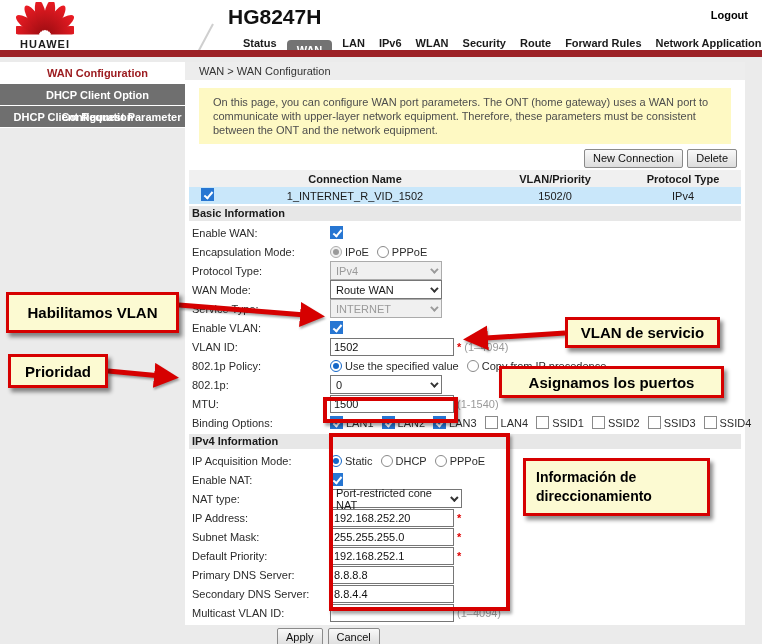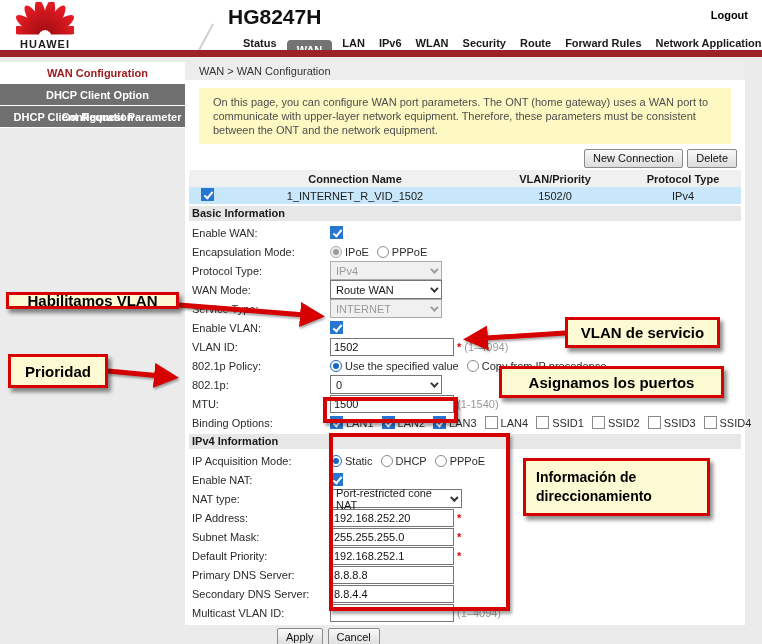--- a/index.html
+++ b/index.html
@@ -343,21 +343,21 @@
     </defs>
     <g stroke="#d60000" stroke-width="5" fill="none" style="filter:drop-shadow(1px 2px 1px rgba(0,0,0,0.35))">
       <line x1="179" y1="305" x2="318" y2="316" marker-end="url(#ah)"></line>
       <line x1="108" y1="371" x2="172" y2="377" marker-end="url(#ah)"></line>
       <line x1="565" y1="333" x2="470" y2="339" marker-end="url(#ah)"></line>
     </g>
   </svg>
   <div class="redrect" style="left:323px; top:397px; width:135px; height:26px;"></div>
   <div class="redrect" style="left:329px; top:433px; width:181px; height:178px;"></div>
 
-  <div class="callout" style="left:6px; top:292px; width:173px; height:17px;">
+  <div class="callout" style="left:6px; top:292px; width:173px; height:41px;">
     <span>Habilitamos VLAN</span>
   </div>
   <div class="callout" style="left:8px; top:354px; width:100px; height:34px;">
     <span>Prioridad</span>
   </div>
   <div class="callout" style="left:565px; top:317px; width:155px; height:31px;">
     <span>VLAN de servicio</span>
   </div>
   <div class="callout" style="left:499px; top:366px; width:225px; height:32px;">
     <span>Asignamos los puertos</span>

